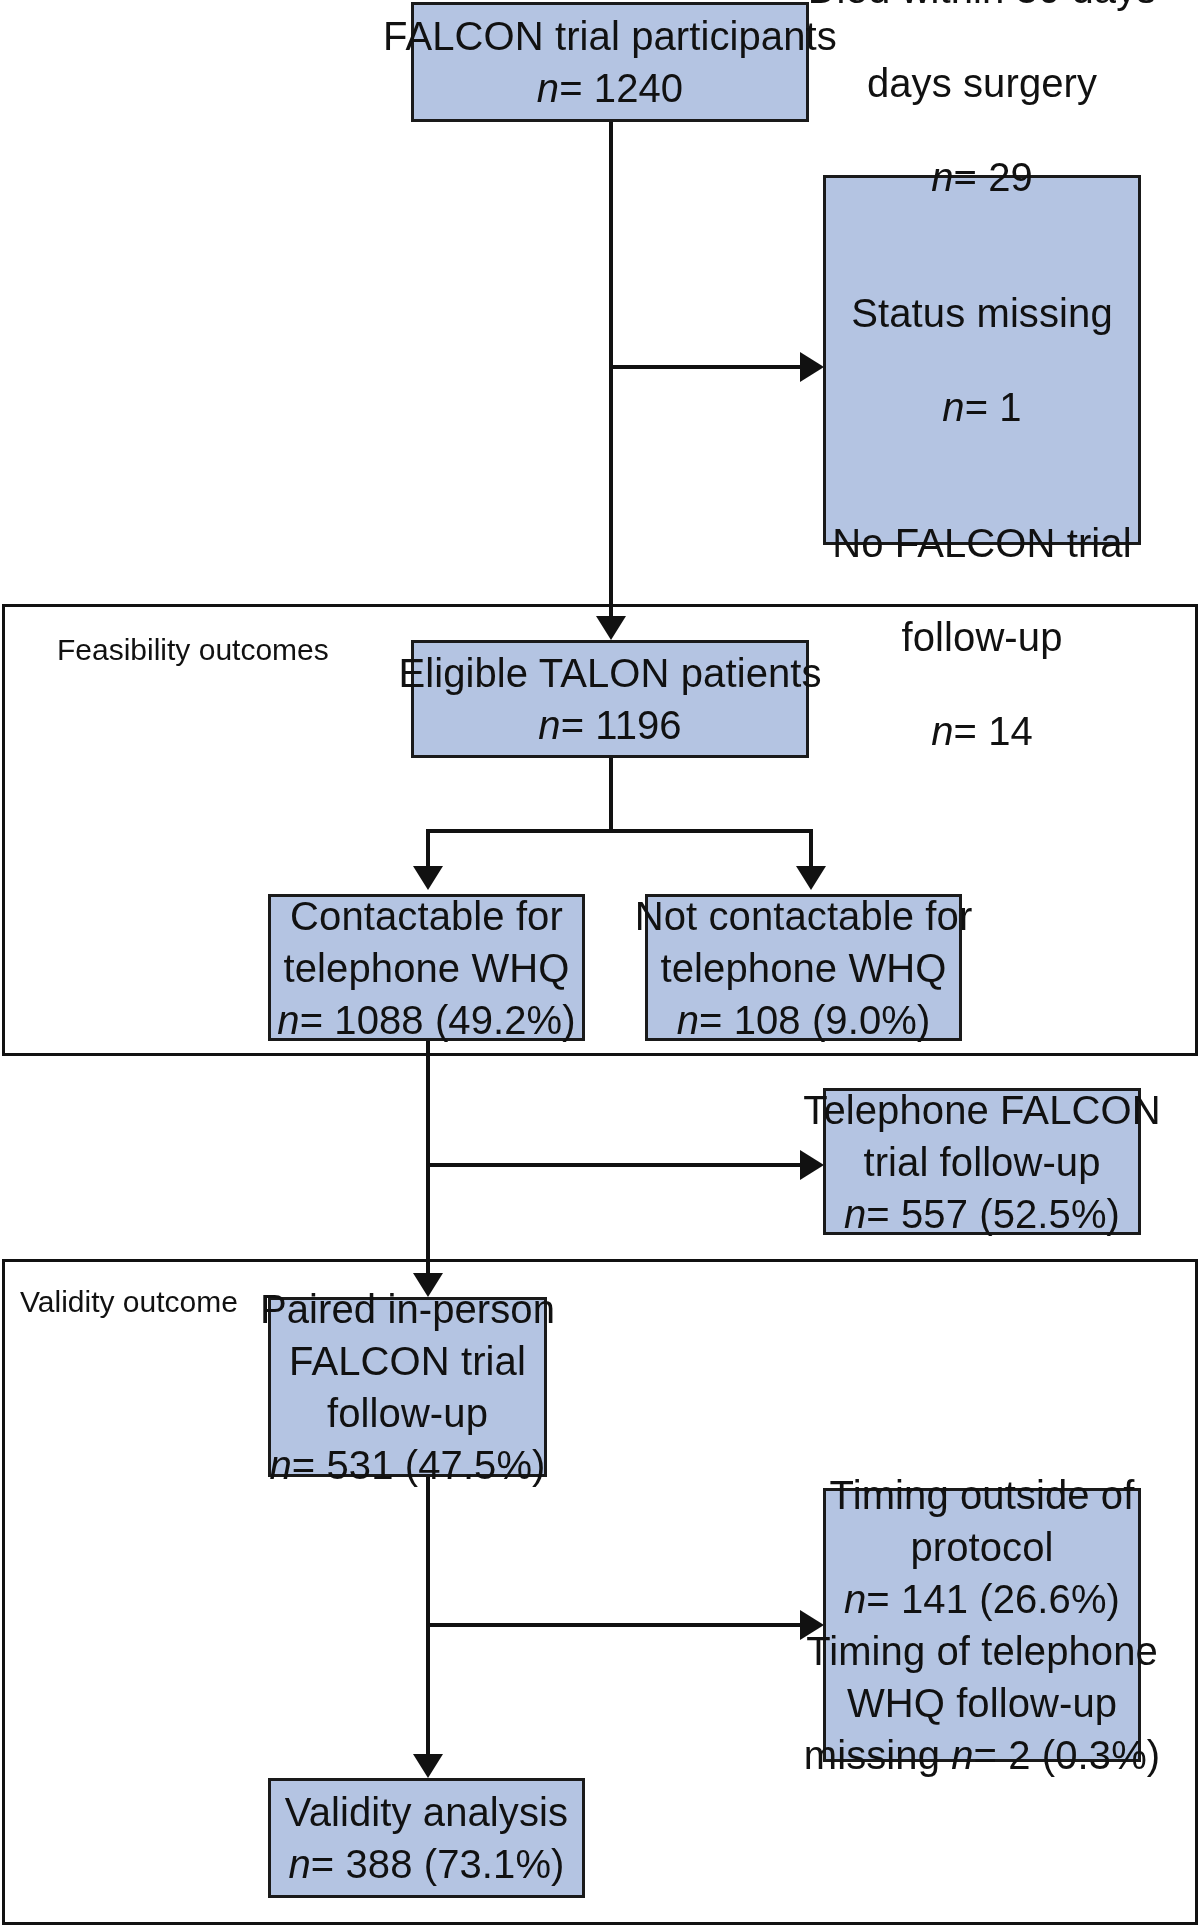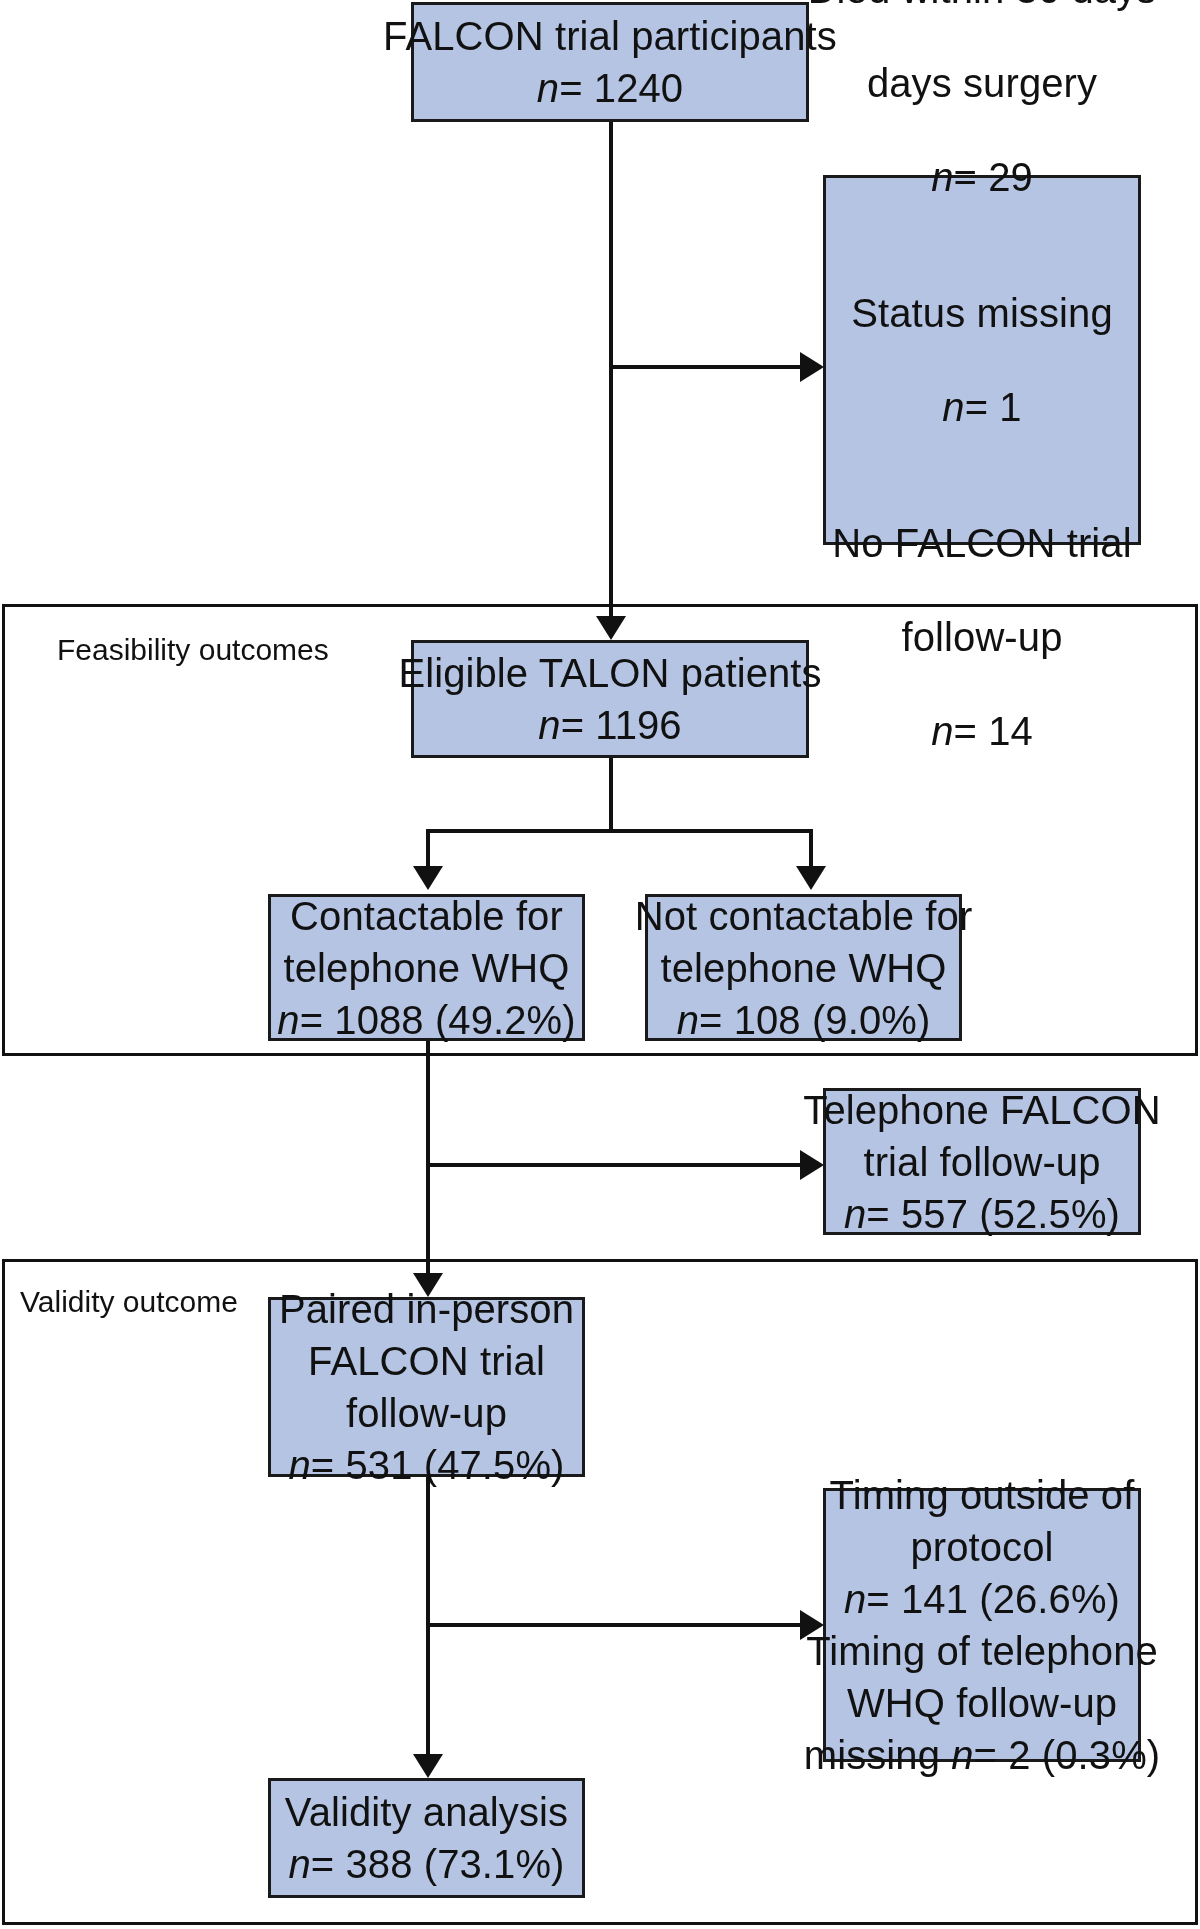--- a/index.html
+++ b/index.html
@@ -174,21 +174,21 @@
   </div>
 
   <div class="node" style="left:823px; top:1088px; width:318px; height:147px;">
     <span class="ln">Telephone FALCON</span>
     <span class="ln">trial follow-up</span>
     <span class="ln">
       <i class="nvar">n</i><span>= 557 (52.5%)</span>
     </span>
   </div>
 
-  <div class="node" style="left:268px; top:1297px; width:317px; height:180px;">
+  <div class="node" style="left:268px; top:1297px; width:279px; height:180px;">
     <span class="ln">Paired in-person</span>
     <span class="ln">FALCON trial</span>
     <span class="ln">follow-up</span>
     <span class="ln">
       <i class="nvar">n</i><span>= 531 (47.5%)</span>
     </span>
   </div>
 
   <div class="node" style="left:823px; top:1488px; width:318px; height:274px;">
     <span class="ln">Timing outside of</span>

